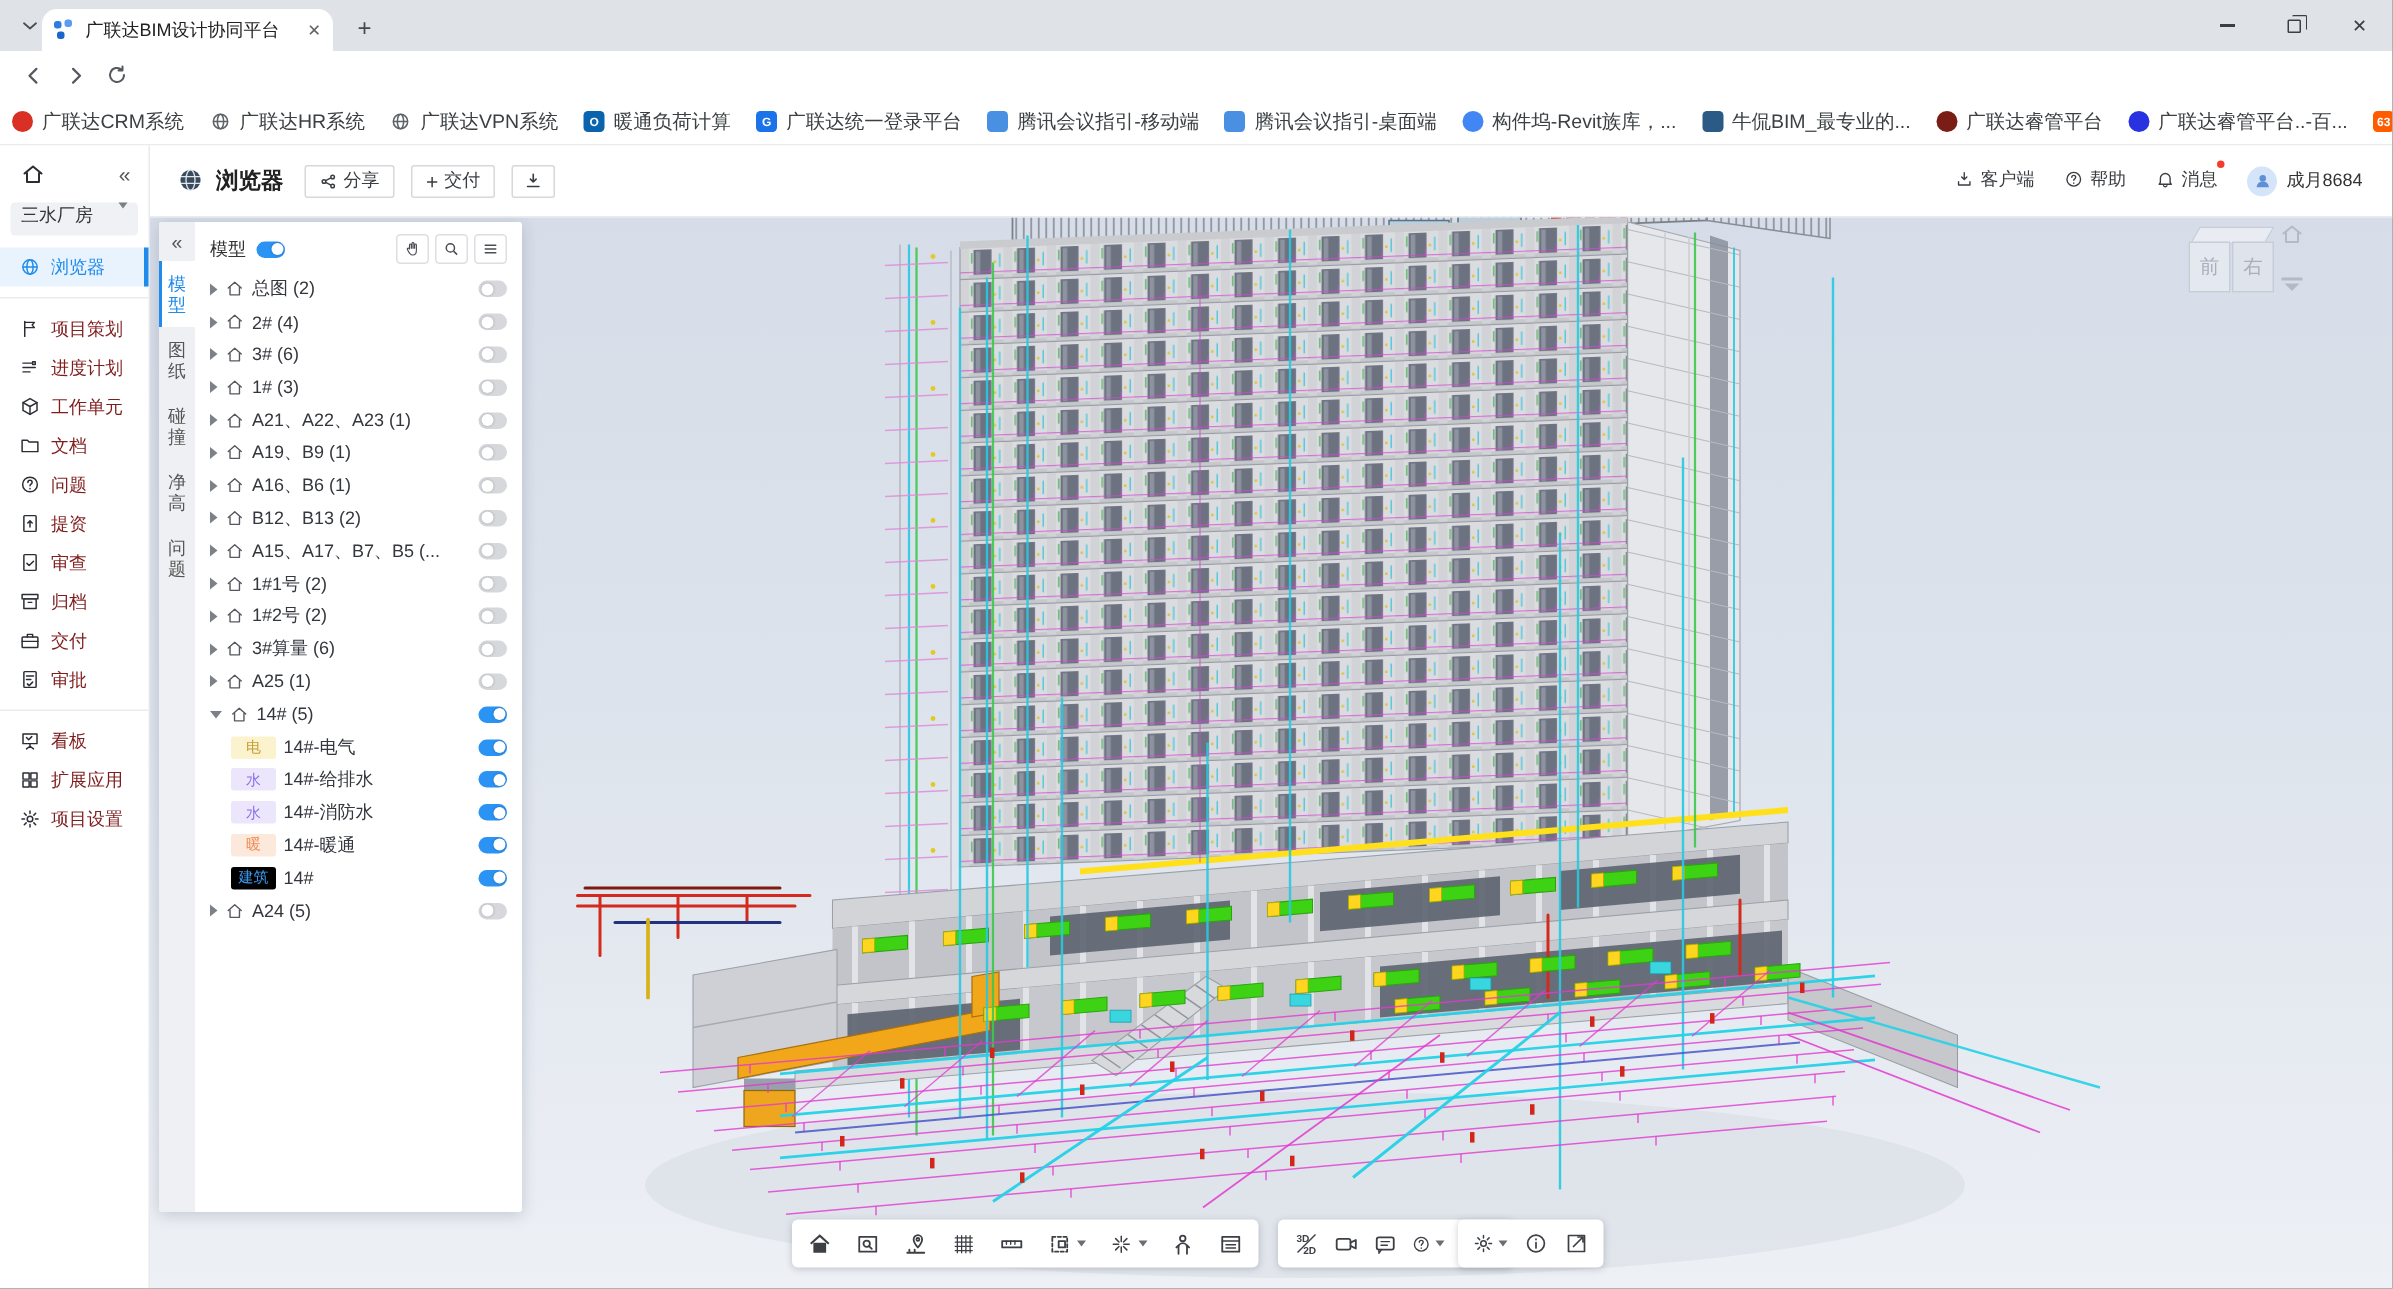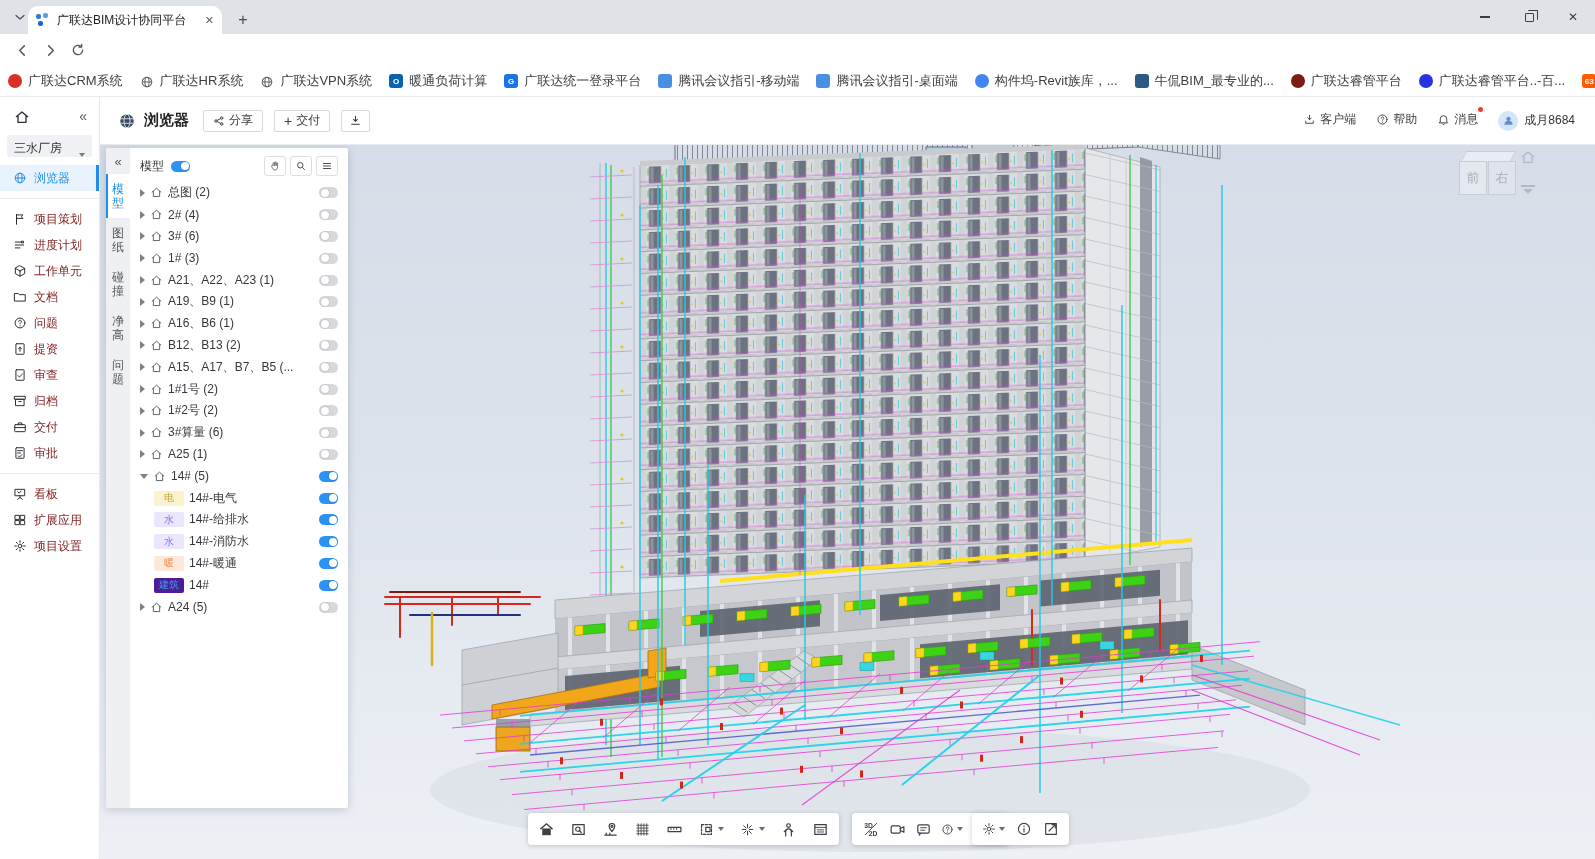--- a/index.html
+++ b/index.html
@@ -35,21 +35,21 @@
   .bmbar{position:absolute;left:0;top:66px;width:100%;height:31px;background:#fff;border-bottom:1px solid #e9ebee;display:flex;align-items:center;padding:0 8px;overflow:hidden;}
   .bm{display:flex;align-items:center;gap:6px;margin-right:17px;flex:none;}
   .bm .lb{font-size:13px;color:#3c4043;white-space:nowrap}
   .favic{width:14px;height:14px;border-radius:3px;display:flex;align-items:center;justify-content:center;color:#fff;font-size:8px;font-weight:bold;flex:none}
   .favic.round{border-radius:50%}
   
   .app{position:absolute;left:0;top:97px;width:100%;height:762px;}
   .sidenav{position:absolute;left:0;top:0;width:100px;height:100%;background:#fff;border-right:1px solid #e7e9ec;}
   .sn-top{display:flex;align-items:center;justify-content:space-between;padding:10px 12px 6px 14px;color:#2a2d33;}
   .sn-collapse{font-size:14px;color:#555;cursor:pointer}
-  .proj{margin:4px 7px 8px;height:22px;background:#f0f1f4;border-radius:3px;display:flex;align-items:flex-end;justify-content:space-between;padding:0 7px;font-size:12px;color:#333;}
+  .proj{margin:4px 7px 8px;height:22px;background:#f0f1f4;border-radius:3px;display:flex;align-items:flex-start;justify-content:space-between;padding:0 7px;font-size:12px;color:#333;}
   .car-d-s{width:0;height:0;border-top:4px solid #7a7f87;border-left:3.5px solid transparent;border-right:3.5px solid transparent}
   .sn-item{position:relative;height:26px;display:flex;align-items:center;gap:7px;padding-left:13px;font-size:12px;color:#7f1d1d;cursor:pointer;}
   .sn-item .ic{color:#2a2d33}
   .sn-item.active{background:#e8f3fe;color:#1f8ceb;}
   .sn-item.active .ic{color:#1f8ceb}
   .sn-item.active::after{content:"";position:absolute;right:0;top:0;width:3px;height:100%;background:#1f8ceb}
   .sn-div{height:1px;background:#ececef;margin:7px 0 7px 0;}
   
   .main{position:absolute;left:100px;top:0;right:0;height:100%;}
   .hdr{position:absolute;left:0;top:0;right:0;height:48px;background:#fff;display:flex;align-items:center;padding-left:18px;border-bottom:1px solid #e9ebef;}
@@ -84,21 +84,21 @@
   .trow{display:flex;align-items:center;height:21.8px;gap:5px;cursor:pointer;}
   .car-r{width:0;height:0;border-left:5px solid #7c8188;border-top:4px solid transparent;border-bottom:4px solid transparent;flex:none;}
   .car-d{width:0;height:0;border-top:5px solid #7c8188;border-left:4px solid transparent;border-right:4px solid transparent;flex:none;}
   .trow .hic{color:#55585e;flex:none;display:flex}
   .trow .lb{font-size:12px;color:#34373d;white-space:nowrap;overflow:hidden;flex:1;}
   .trow.child{padding-left:14px;}
   .badge{min-width:30px;height:15px;border-radius:2px;font-size:10px;display:flex;align-items:center;justify-content:center;padding:0 4px;flex:none;}
   .b-dian{background:#fbf3cd;color:#c59f35}
   .b-shui{background:#ebe6fb;color:#8a70e8}
   .b-nuan{background:#fde9dc;color:#ee8a50}
-  .b-jz{background:#4c1d95;color:#3d9bf0}
+  .b-jz{background:#000000;color:#3d9bf0}
   
   .vcube{position:absolute;left:1357px;top:6px;width:64px;height:52px;}
   .vc-top{position:absolute;left:6px;top:0;width:50px;height:12px;background:#e9edf3;border:1px solid #c7cdd7;transform:skewX(-30deg);}
   .vc-f{position:absolute;left:2px;top:10px;width:28px;height:34px;background:#e4e8ef;border:1px solid #c7cdd7;display:flex;align-items:center;justify-content:center;font-size:13px;color:#a8b0bd;}
   .vc-r{position:absolute;left:31px;top:10px;width:28px;height:34px;background:#dfe4ec;border:1px solid #c7cdd7;display:flex;align-items:center;justify-content:center;font-size:13px;color:#a8b0bd;}
   .vc-home{position:absolute;left:1420px;top:2px;color:#b3bac6;}
   .vc-col{position:absolute;left:1421px;top:40px;width:14px;text-align:center;color:#b3bac6;}
   .vc-col .bar{height:1.5px;background:#b3bac6;margin-bottom:2px}
   .vc-col .tri{margin:0 auto;width:0;height:0;border-top:5px solid #b3bac6;border-left:5px solid transparent;border-right:5px solid transparent}
   

